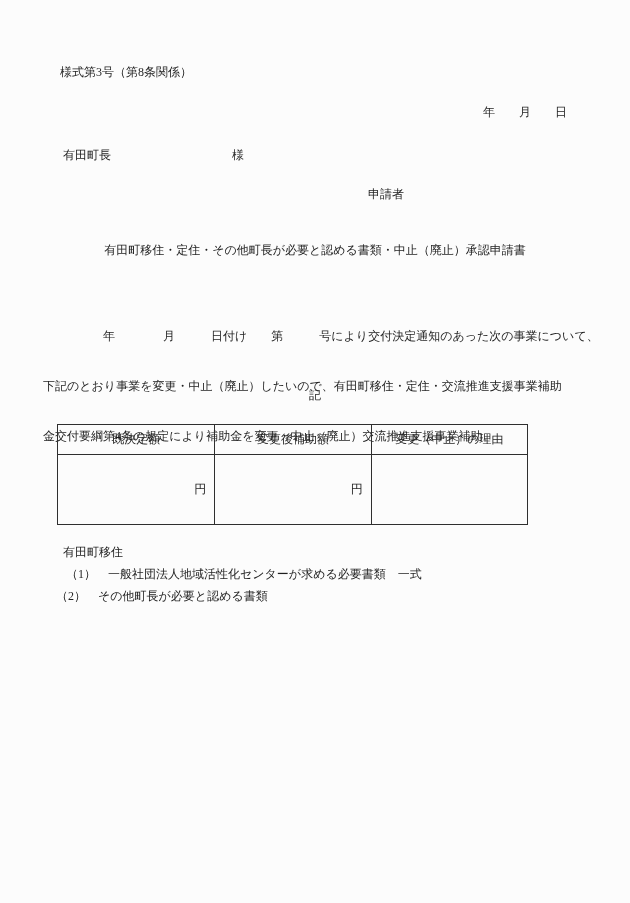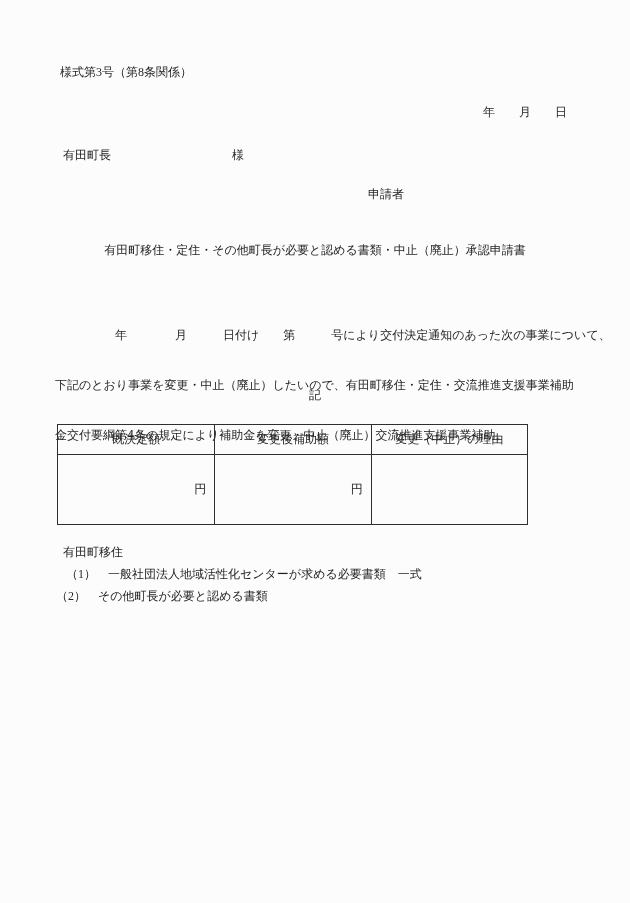--- a/index.html
+++ b/index.html
@@ -22,21 +22,21 @@
   .abs {
     position: absolute;
     white-space: pre;
   }
   .form-number   { left: 60px;  top: 65px; }
   .date-line     { left: 483px; top: 105px; }
   .addressee     { left: 63px;  top: 148px; display: flex; gap: 28px; }
   .honorific     { margin-left: 93px; }
   .applicant     { left: 368px; top: 187px; }
   .doc-title     { left: 0; top: 243px; width: 630px; text-align: center; white-space: pre; }
-  .body-par      { left: 55px;  top: 297px; width: 545px; font-family: Liberation Mono, monospace; }
+  .body-par      { left: 43px;  top: 297px; width: 545px; }
   .body-par .line { line-height: 21.5px; white-space: pre; }
   .record-marker { left: 0; top: 388px; width: 630px; text-align: center; }
   .amounts-table {
     position: absolute;
     left: 57px; top: 424px;
     width: 471px;
     border: 1px solid #2f2f2f;
     display: grid;
     grid-template-columns: 1fr 1fr 1fr;
     grid-template-rows: 29px 70px;

